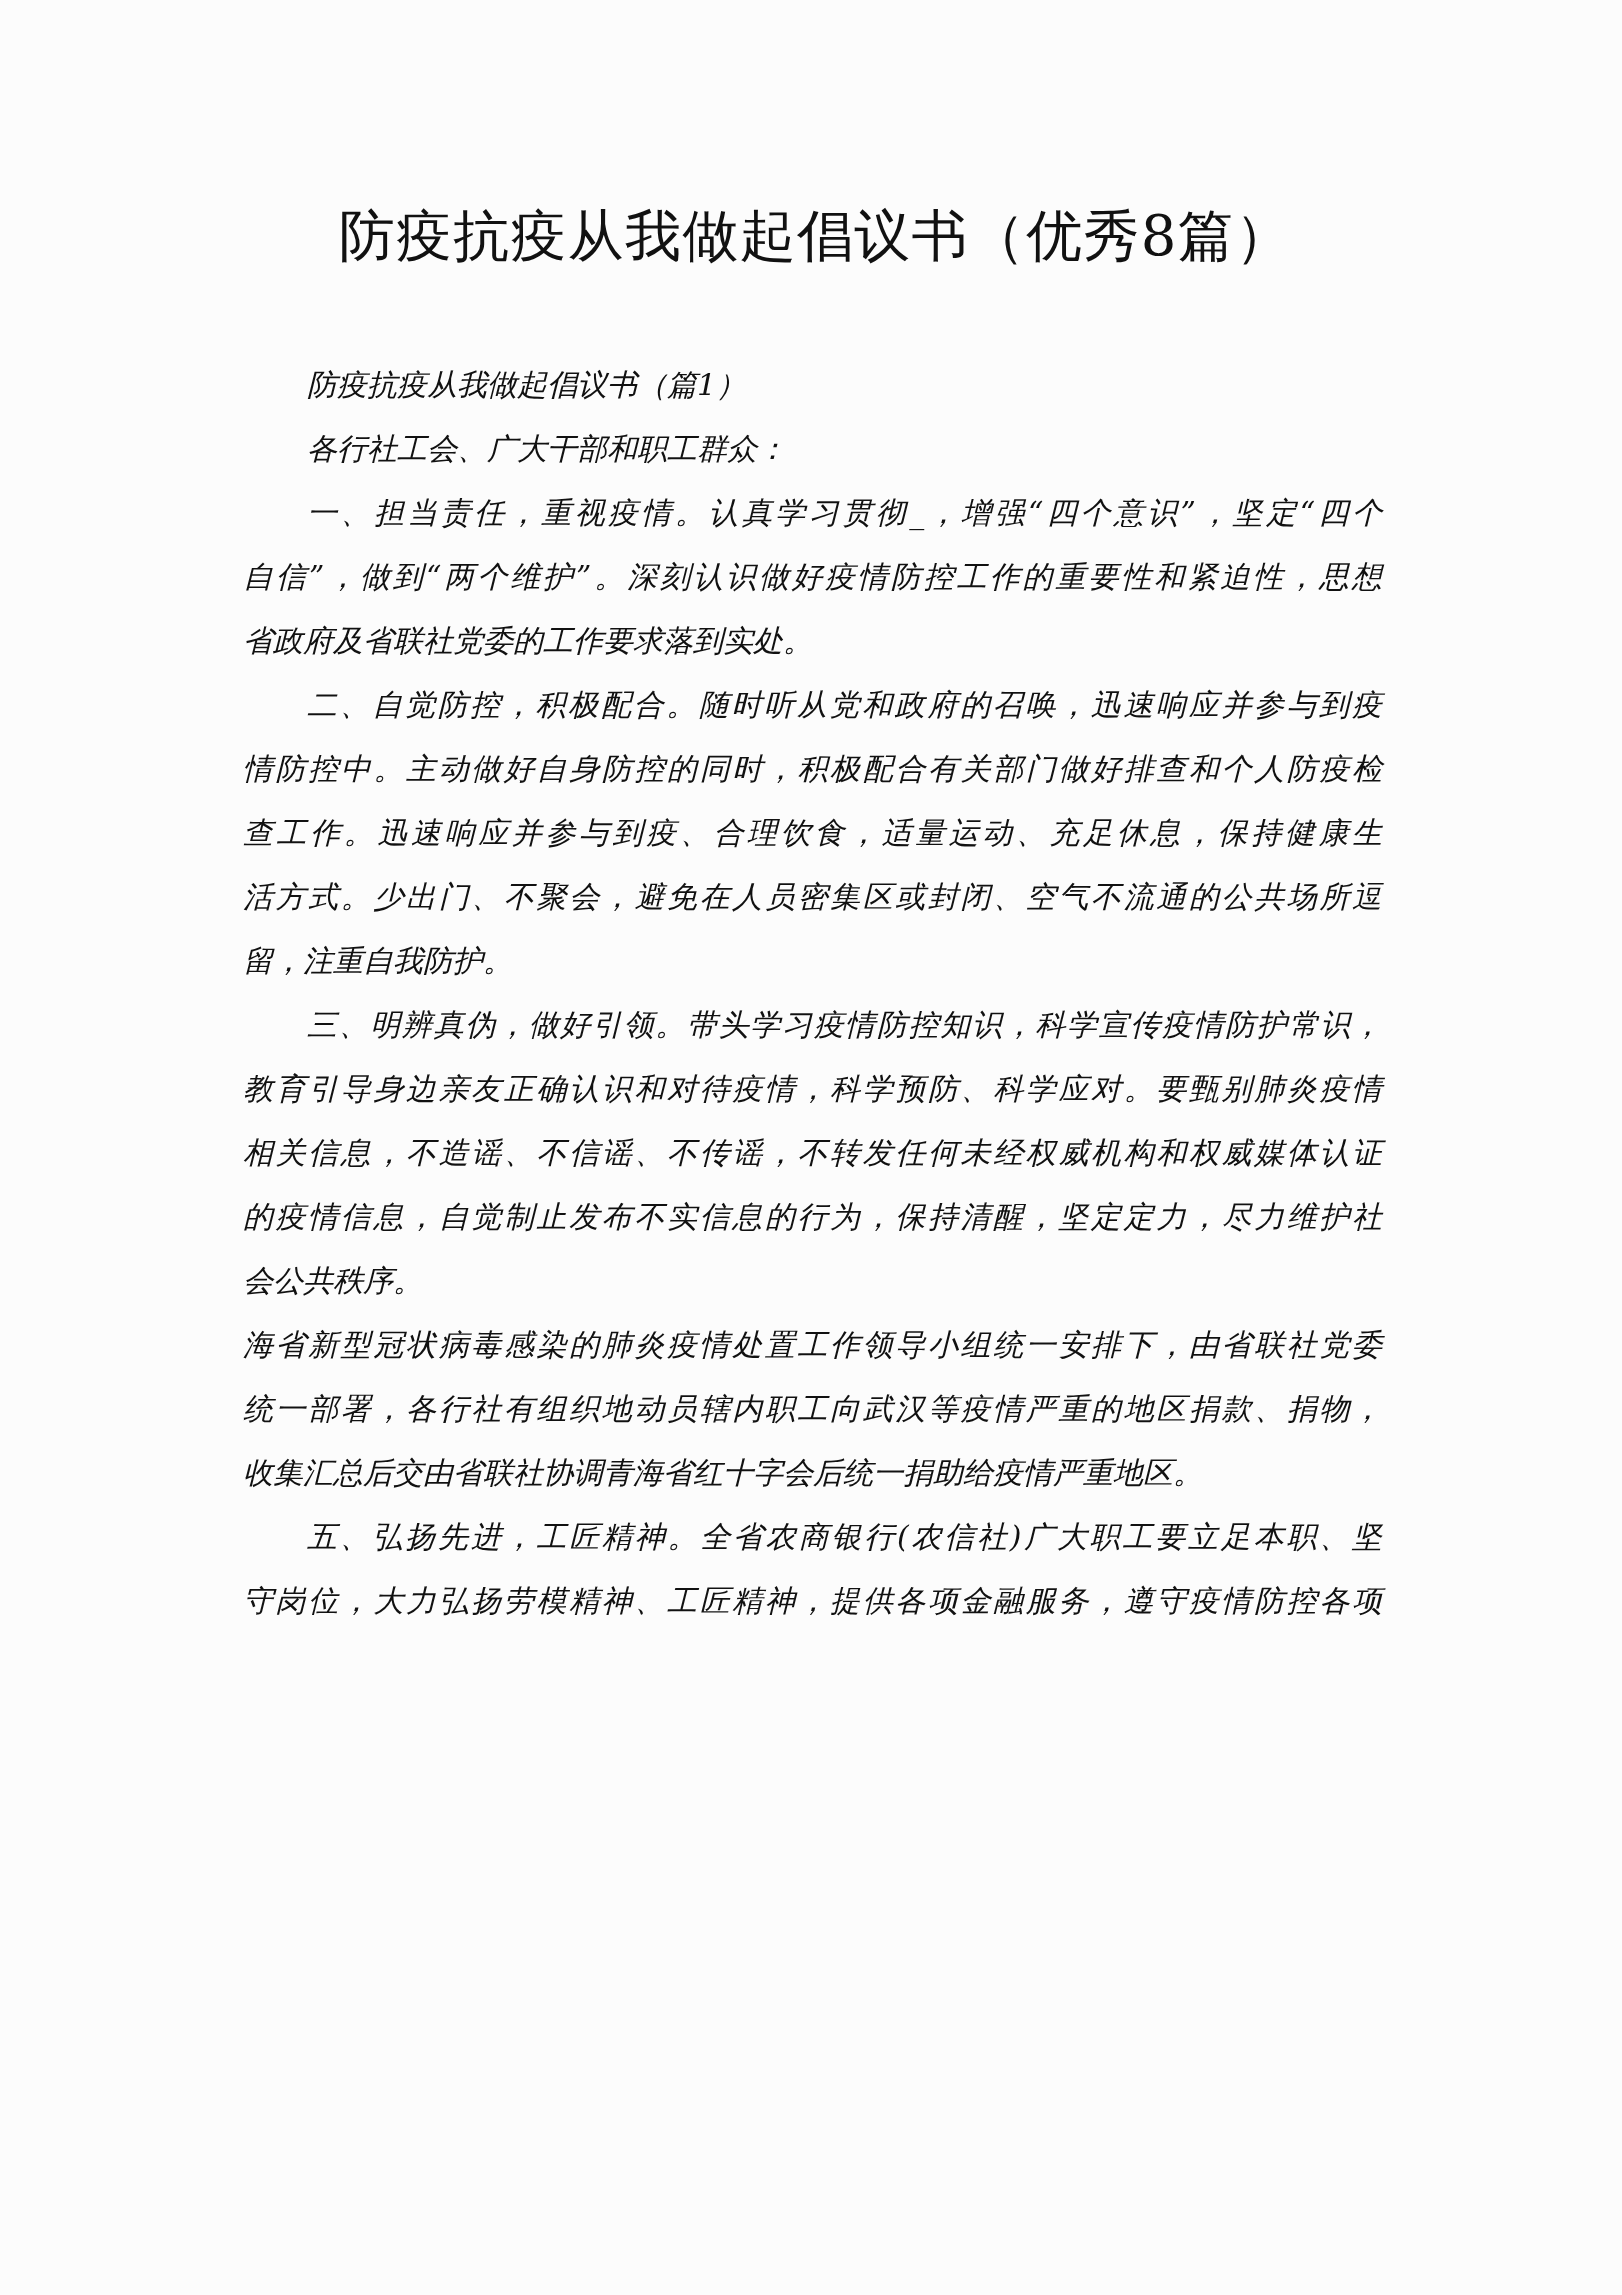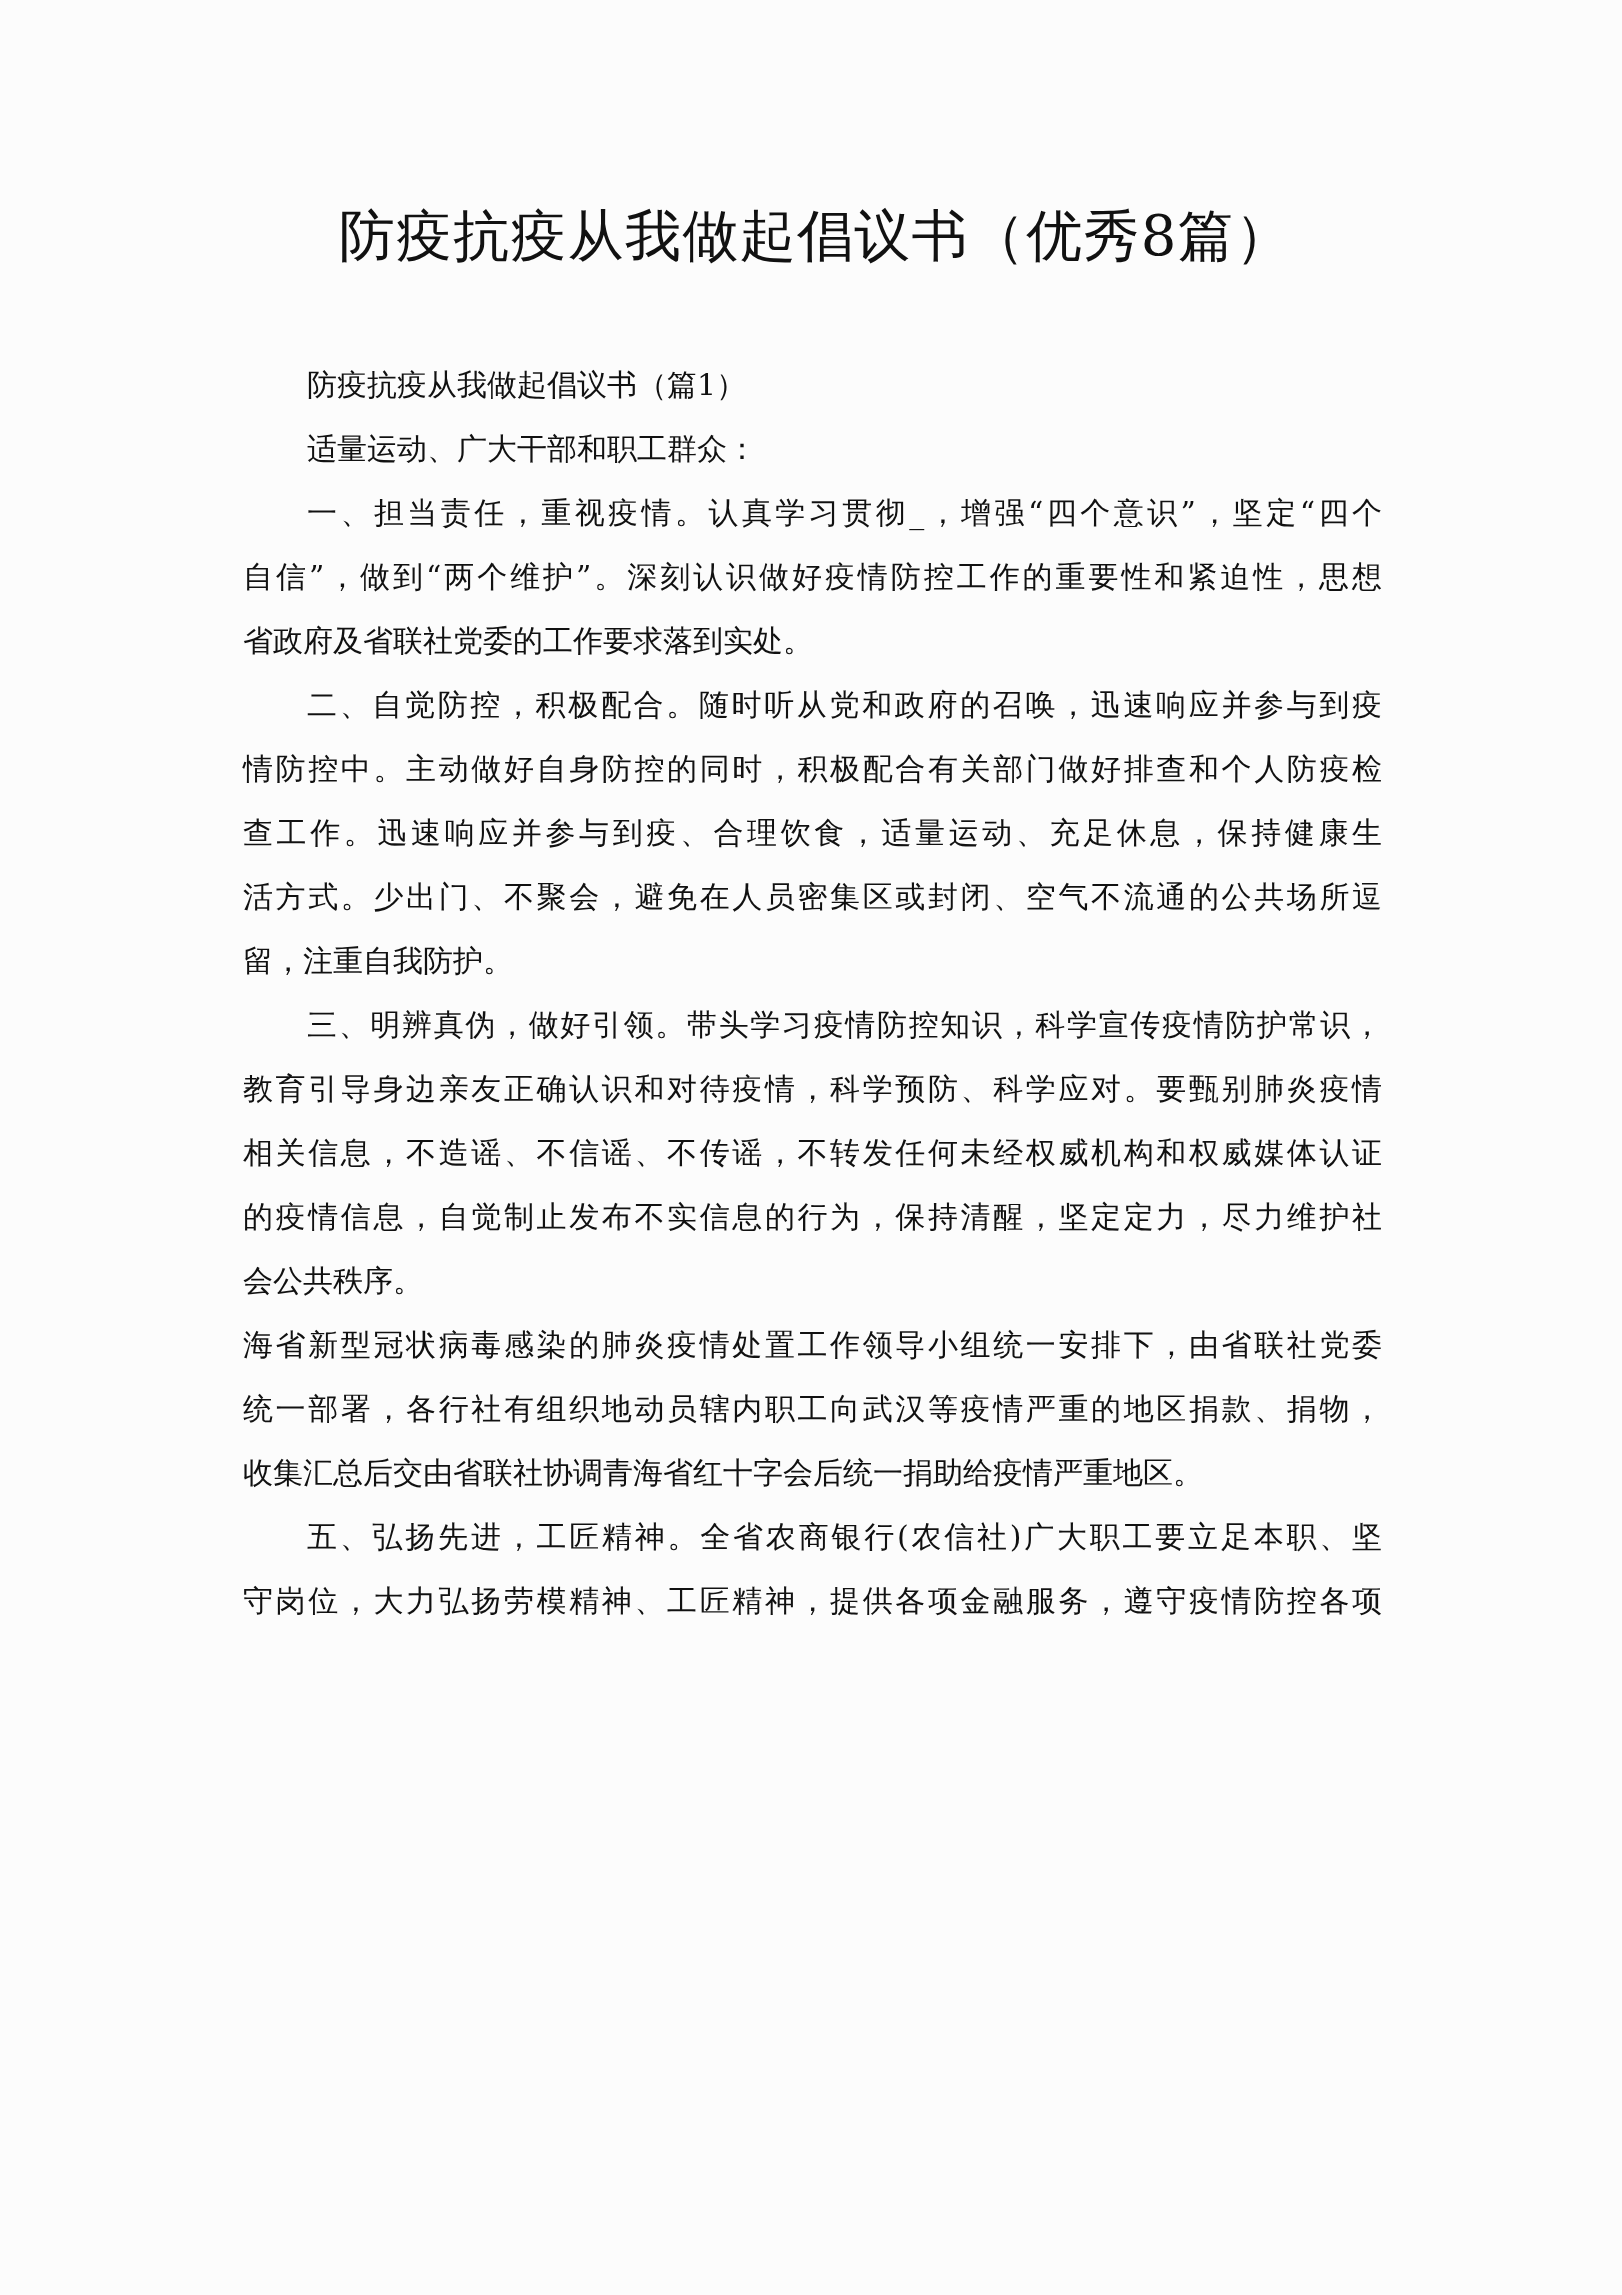--- a/index.html
+++ b/index.html
@@ -18,20 +18,21 @@
     text-align: center;
     font-size: 56px;
     line-height: 79px;
     letter-spacing: 1.3px;
   }
   .body {
     position: absolute;
     left: 243px;
     top: 353px;
     width: 1139px;
+    font-style: italic;
   }
   .line {
     display: block;
     white-space: nowrap;
     font-size: 30px;
     height: 64px;
     line-height: 64px;
     text-align: justify;
     text-align-last: justify;
   }
@@ -39,21 +40,21 @@
   .line.last { text-align-last: left; }
   .line.short { text-align-last: left; }
 </style>
 </head>
 <body>
 
 <div class="title">防疫抗疫从我做起倡议书（优秀8篇）</div>
 
 <div class="body">
   <span class="line first short">防疫抗疫从我做起倡议书（篇1）</span>
-  <span class="line first short">适量运动、广大干部和职工群众：</span>
+  <span class="line first short">各行社工会、广大干部和职工群众：</span>
 
 
   <div>
     <span class="line first">一、担当责任，重视疫情。认真学习贯彻_，增强“四个意识”，坚定“四个</span>
     <span class="line">自信”，做到“两个维护”。深刻认识做好疫情防控工作的重要性和紧迫性，思想</span>
     <span class="line last">省政府及省联社党委的工作要求落到实处。</span>
   </div>
 
   <div>
     <span class="line first">二、自觉防控，积极配合。随时听从党和政府的召唤，迅速响应并参与到疫</span>

